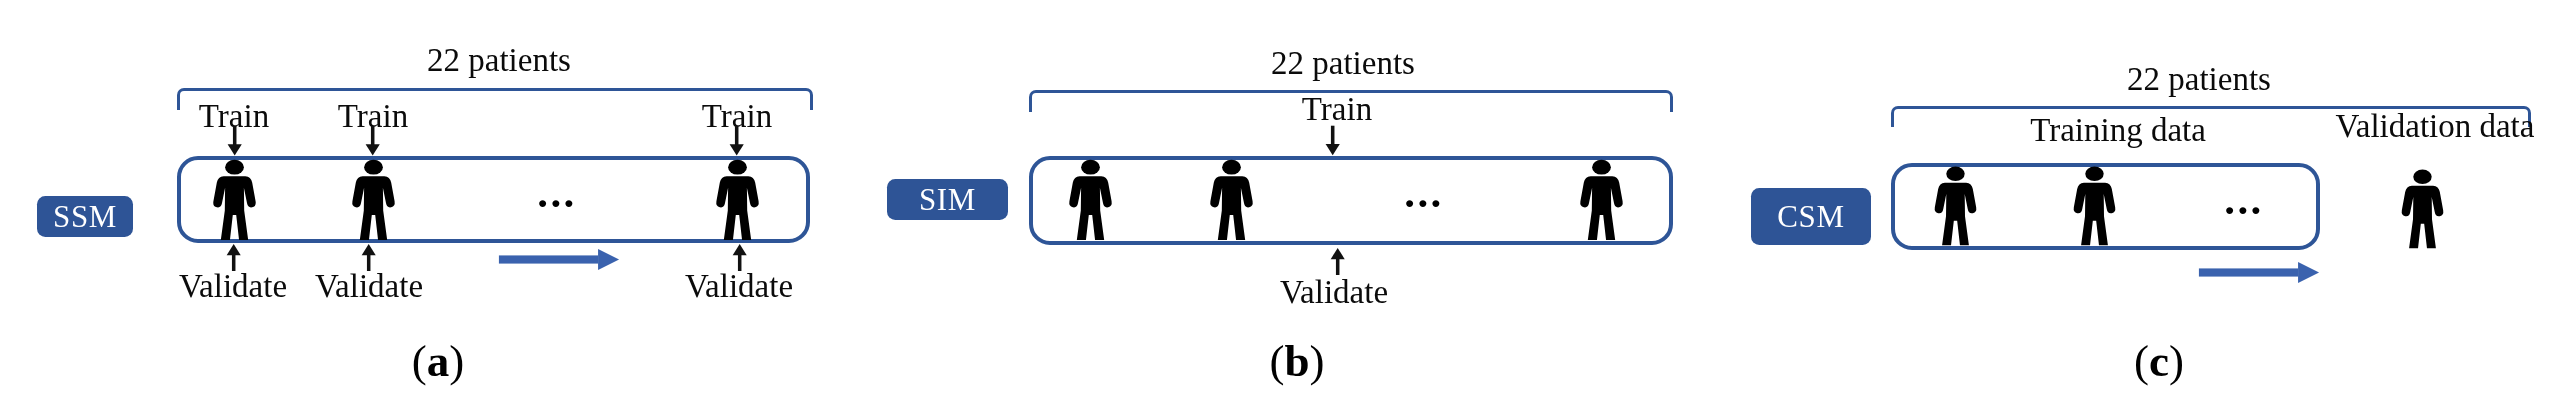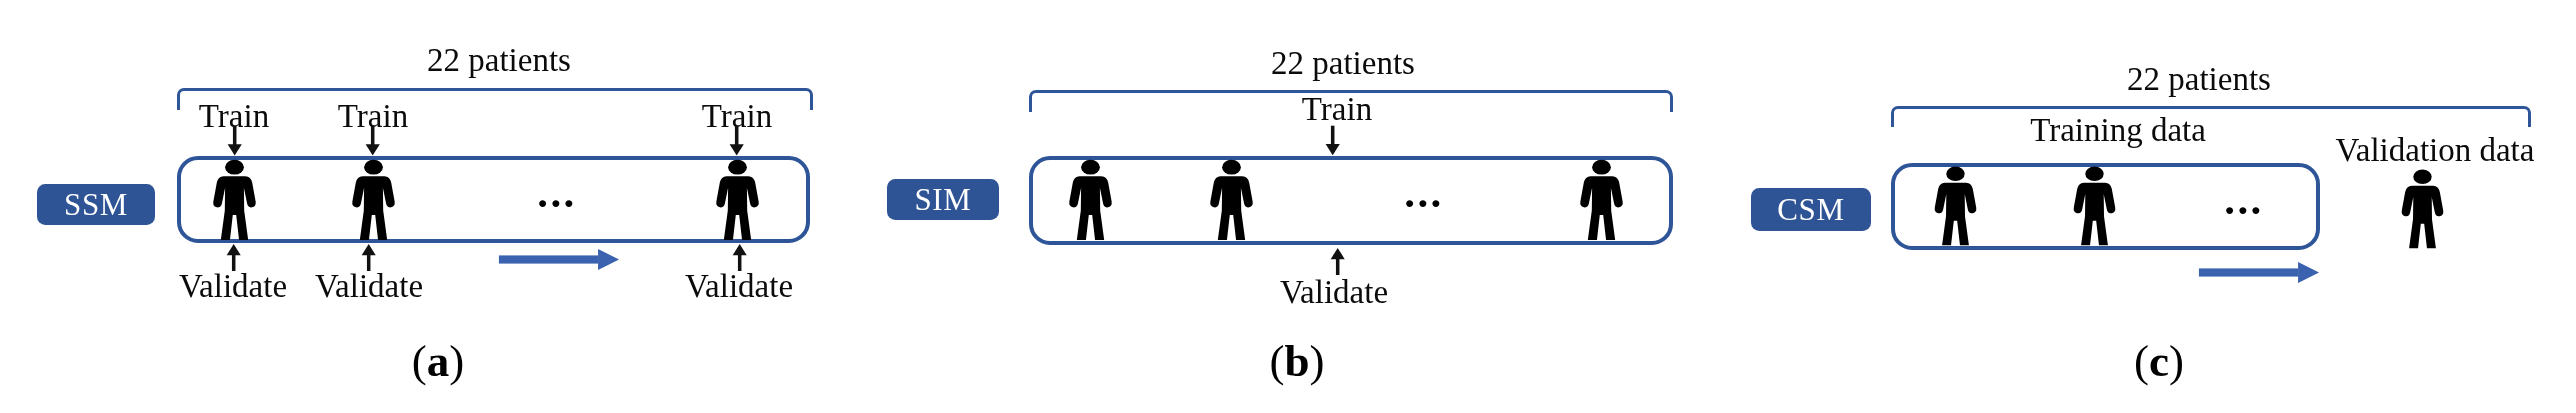--- a/index.html
+++ b/index.html
@@ -46,21 +46,21 @@
     <g id="person-shape">
       <ellipse cx="50" cy="14" rx="16.5" ry="13"></ellipse>
       <path d="M31 30 L69 30 Q79 31 81 41 L87 74 Q88.5 83 81 84.5 Q73.5 86 72 77.5 L66.5 50
                L67 90 L74 142 L58 142 L53 98 L47 98 L42 142 L26 142 L33 90 L33.5 50
                L28 77.5 Q26.5 86 19 84.5 Q11.5 83 13 74 L19 41 Q21 31 31 30 Z"></path>
     </g>
   </defs>
 </svg>
 
 <div>
-  <div class="label-box" style="left:37px;top:184px;width:118px;height:41px">
+  <div class="label-box" style="left:37px;top:196px;width:96px;height:41px">
     <span>SSM</span>
   </div>
 
   <div class="txt" style="left:499px;top:44px">22 patients</div>
   <div class="bracket" style="left:177px;top:88px;width:636px;height:22.4px"></div>
 
   <div class="txt" style="left:234px;top:100px">Train</div>
   <div class="txt" style="left:373px;top:100px">Train</div>
   <div class="txt" style="left:737px;top:100px">Train</div>
 
@@ -111,21 +111,21 @@
     <rect x="0" y="11" width="170" height="14"></rect>
       <polygon points="170,0 206,18 170,36"></polygon>
     </svg>
 
   <div class="cap" style="left:438px;top:339px">
     <span>(</span><b>a</b><span>)</span>
   </div>
 </div>
 
 <div>
-  <div class="label-box" style="left:887px;top:179px;width:112px;height:41px">
+  <div class="label-box" style="left:887px;top:179px;width:121px;height:41px">
     <span>SIM</span>
   </div>
 
   <div class="txt" style="left:1343px;top:47px">22 patients</div>
   <div class="bracket" style="left:1029px;top:90px;width:644px;height:22.4px"></div>
 
   <div class="txt" style="left:1337px;top:93px">Train</div>
   <svg class="vxarrow" viewBox="0 0 26 50" style="left:1325px;top:125px;width:15.4px;height:31px">
     <rect x="10" y="0" width="6" height="36"></rect>
       <polygon points="13,50 1,31 25,31"></polygon>
@@ -149,29 +149,29 @@
       <rect x="10" y="17" width="6" height="29"></rect>
     </svg>
   <div class="txt" style="left:1334px;top:276px">Validate</div>
 
   <div class="cap" style="left:1297px;top:339px">
     <span>(</span><b>b</b><span>)</span>
   </div>
 </div>
 
 <div>
-  <div class="label-box" style="left:1751px;top:188px;width:120px;height:43px">
+  <div class="label-box" style="left:1751px;top:188px;width:120px;height:57px">
     <span>CSM</span>
   </div>
 
   <div class="txt" style="left:2199px;top:63px">22 patients</div>
   <div class="bracket" style="left:1891px;top:106px;width:640px;height:21px"></div>
 
   <div class="txt" style="left:2118px;top:114px">Training data</div>
-  <div class="txt" style="left:2435px;top:134px">Validation data</div>
+  <div class="txt" style="left:2435px;top:110px">Validation data</div>
 
   <div class="holder" style="left:1891px;top:163px;width:429px;height:87px"></div>
 
   <svg class="person" viewBox="0 0 100 145" style="left:1927px;top:166px;width:57px;height:81px">
       <use href="#person-shape"></use>
     </svg>
   <svg class="person" viewBox="0 0 100 145" style="left:2066px;top:166px;width:57px;height:81px">
       <use href="#person-shape"></use>
     </svg>
   <div class="dots" style="left:2244px;top:178px">...</div>

